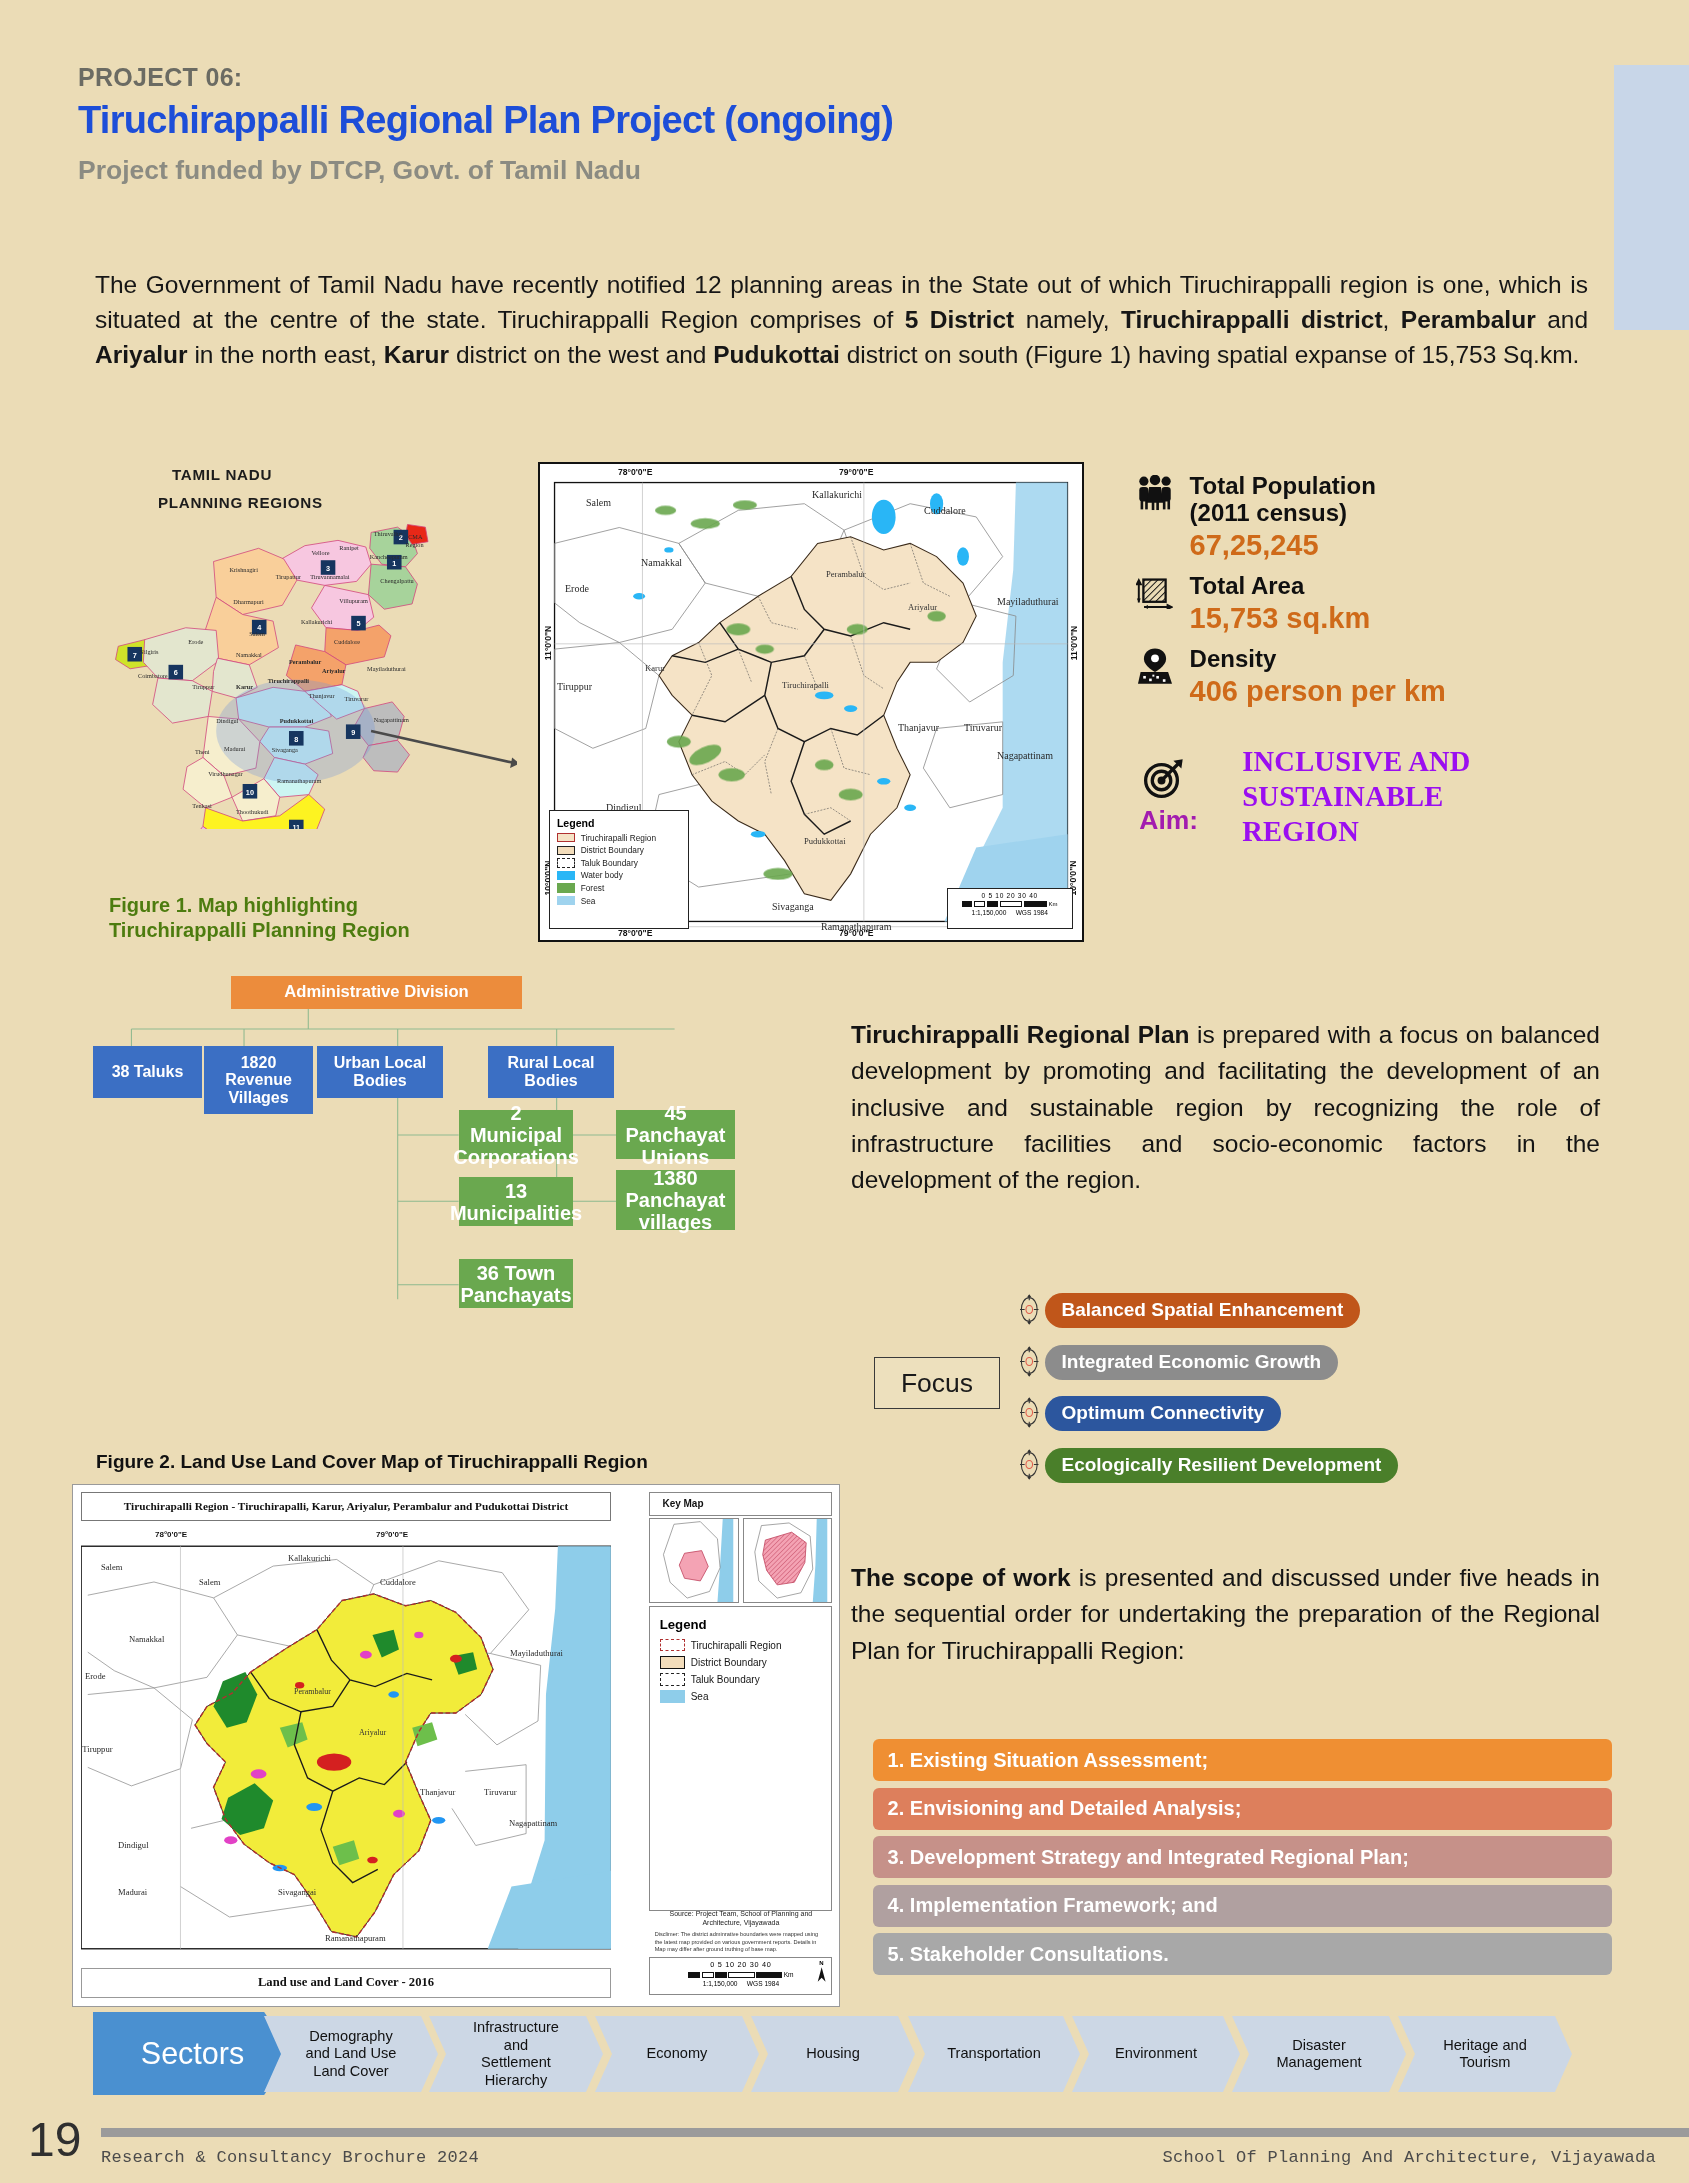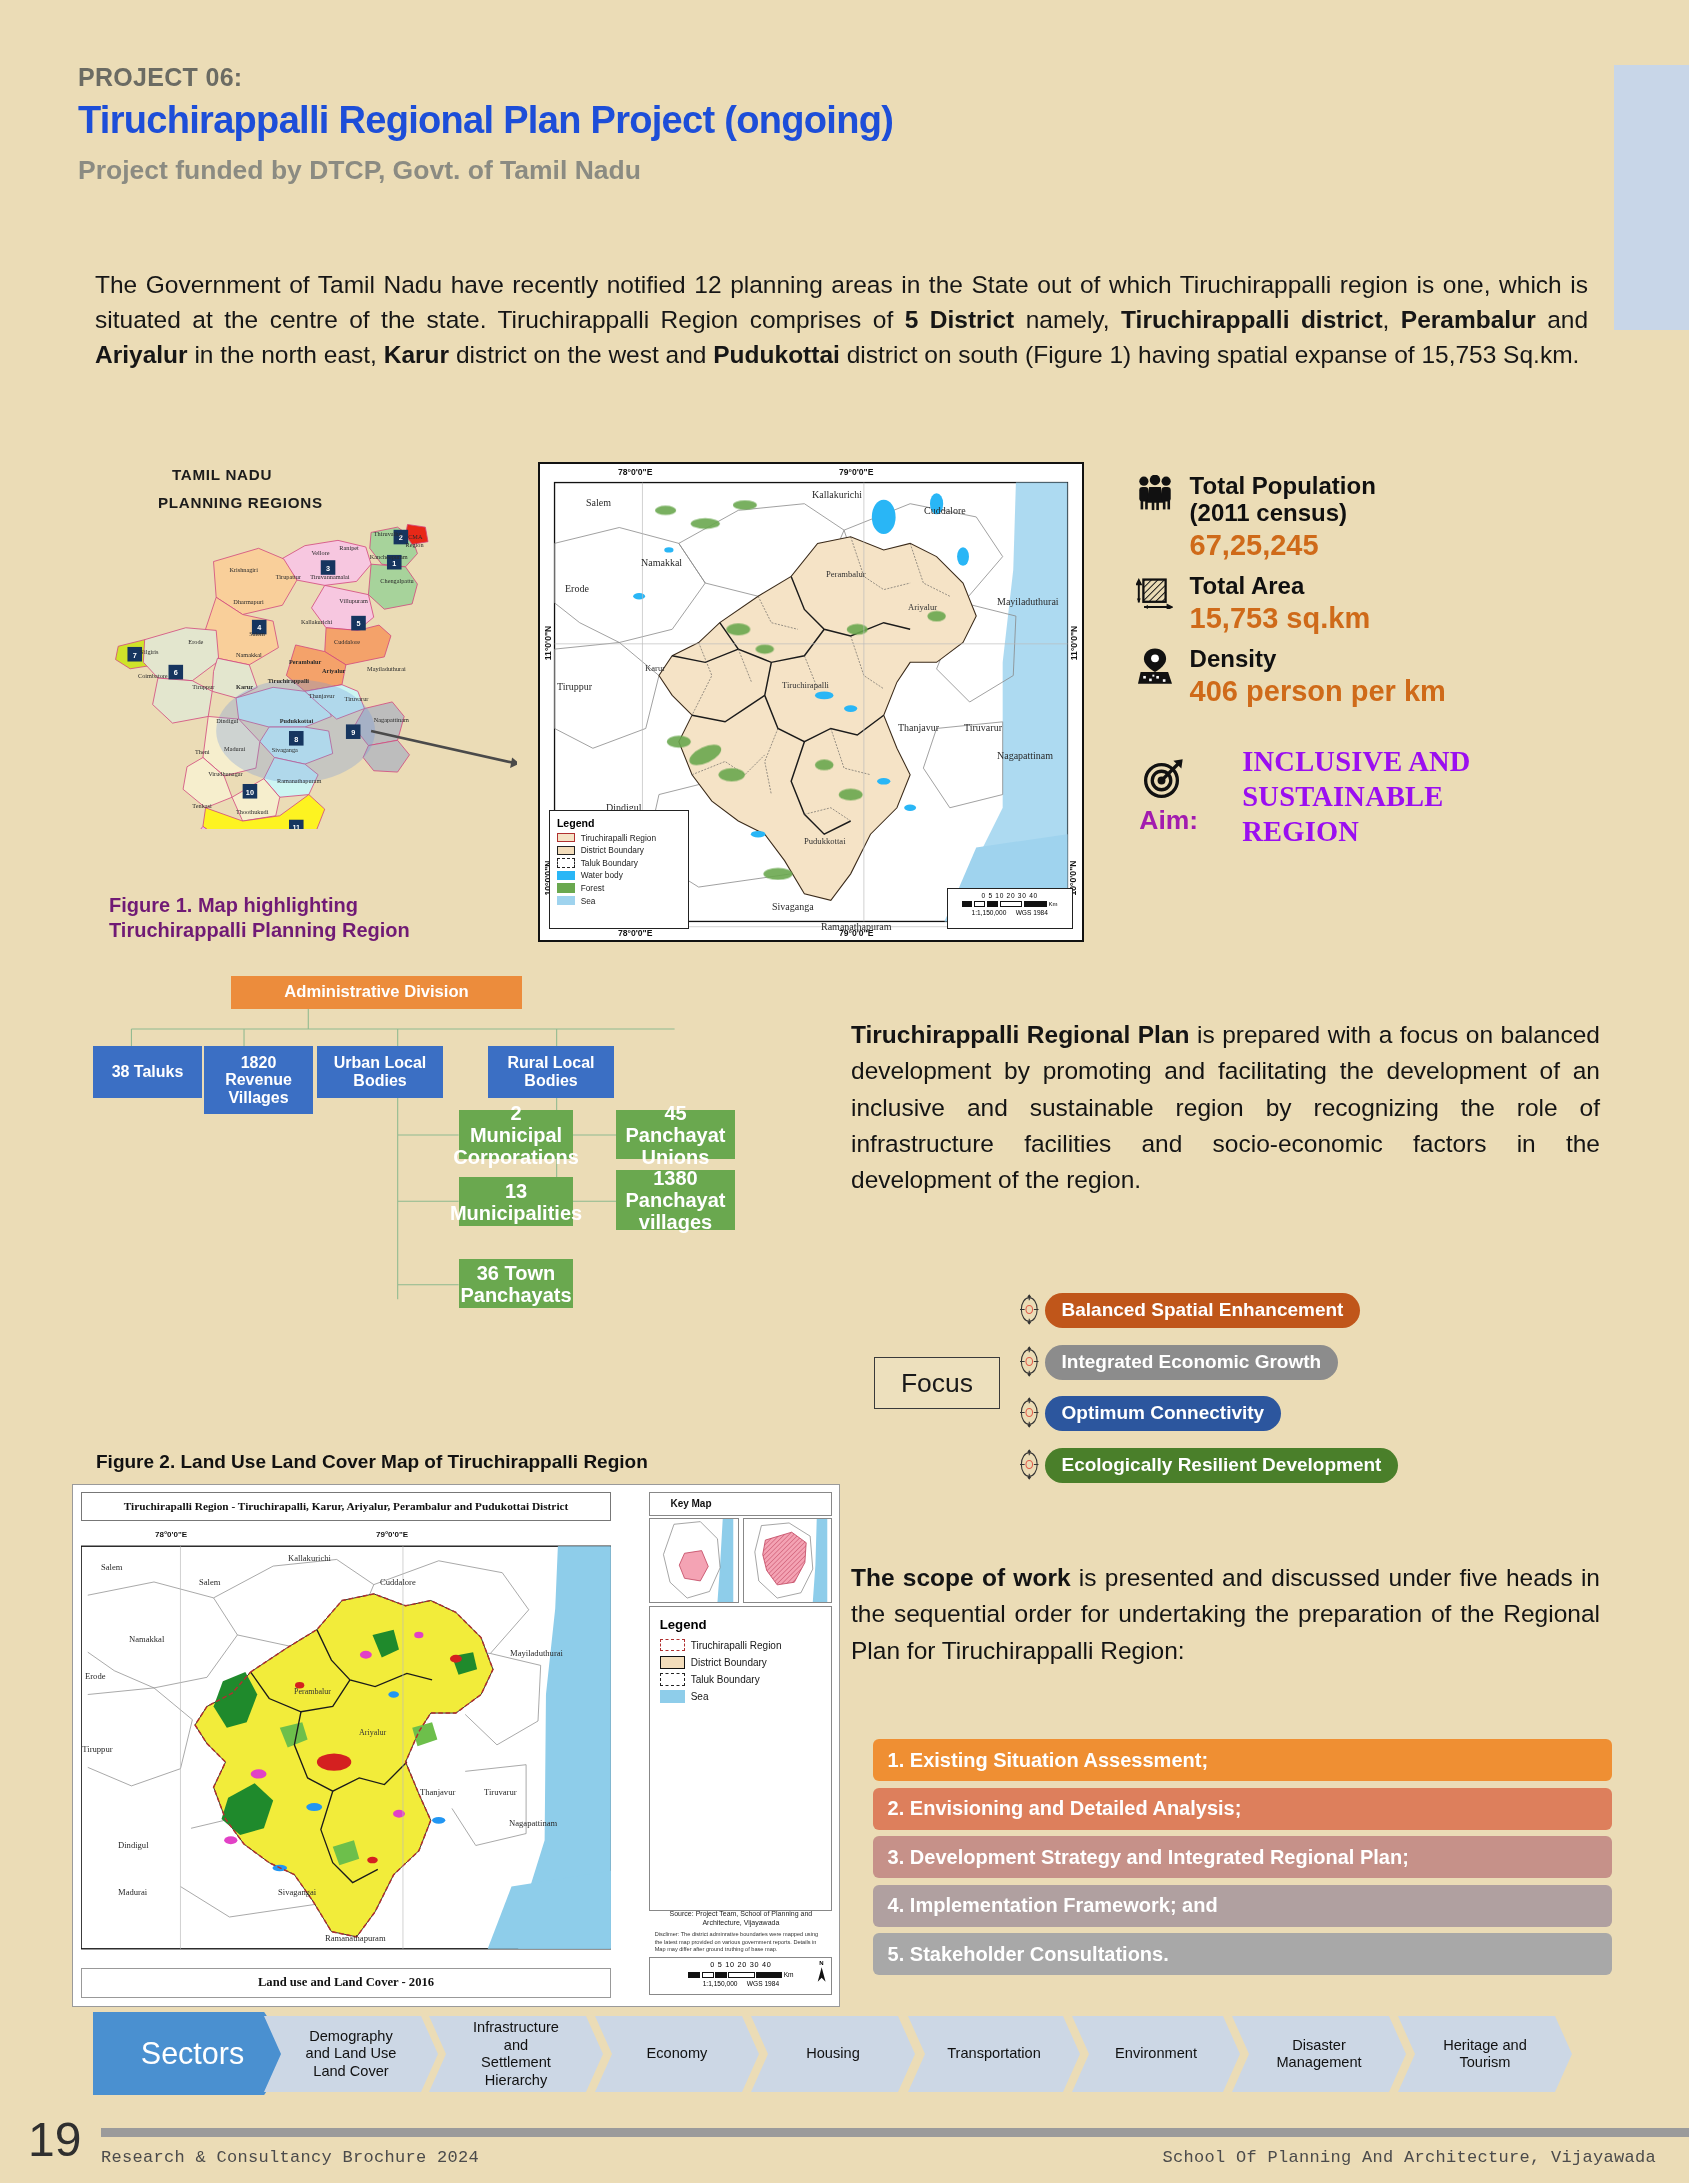--- a/index.html
+++ b/index.html
@@ -40,21 +40,21 @@
   }
   .intro b { font-weight:bold; }
 
   
   .tn-map-wrap { position:absolute; left:106px; top:457px; width:411px; height:384px; }
   .tn-title { position:absolute; left:66px; top:9.3px; font-size:15.2px; font-weight:bold; color:#1c1c1c; letter-spacing:0.7px;}
   .tn-title2 { position:absolute; left:52px; top:37px; font-size:15.2px; font-weight:bold; color:#1c1c1c; letter-spacing:0.7px;}
   .tn-svg { position:absolute; left:0; top:41px; }
   .fig1-cap {
     position:absolute; left:109px; top:893px; width:344px;
-    font-size:20px; font-weight:bold; line-height:1.25; color:#701a75;
+    font-size:20px; font-weight:bold; line-height:1.25; color:#4d7c0f;
   }
 
   
   .map1 {
     position:absolute; left:538px; top:462px; width:546px; height:480px;
     background:#ffffff; border:2px solid #121212;
   }
   .map1-inner { position:absolute; inset:0; }
   .m1-coord { position:absolute; font-size:8.6px; font-weight:bold; color:#111; font-family:"Liberation Sans",sans-serif;}
   .m1-place { position:absolute; font-size:10px; color:#2a2a2a; font-family:"Liberation Serif",serif; white-space:nowrap;}
@@ -137,21 +137,21 @@
   }
   .m2-main { position:absolute; left:8px; top:44px; width:530px; height:437px; }
   .m2-bottom {
     position:absolute; left:8px; bottom:8px; width:530px; height:30.5px;
     border:1px solid #999; background:#fff; display:flex; align-items:center; justify-content:center;
     font-family:"Liberation Serif",serif; font-weight:bold; font-size:12.6px; color:#111;
   }
   .m2-side { position:absolute; right:6.6px; top:6.6px; width:183px; bottom:8px; }
   .m2-keymap-h {
     position:absolute; left:0; top:0; width:100%; height:24px; border:1px solid #888;
-    background:#fff; display:flex; align-items:center; padding-left:20px;
+    background:#fff; display:flex; align-items:center; padding-left:12px;
     font-size:10px; font-weight:bold; color:#111;
   }
   .m2-legend {
     position:absolute; left:0; top:114px; width:100%; height:305px;
     border:1px solid #888; background:#fff; padding:10.6px 9.3px;
   }
   .m2-legend .lg-h { font-size:13.2px; font-weight:bold; margin-bottom:6.6px;}
   .m2-legend .lg-row { display:flex; align-items:center; gap:6px; margin-bottom:4.6px;}
   .m2-legend .sw { width:25px; height:12.6px; display:inline-block;}
   .m2-legend .lb { font-size:10px; color:#161616;}

